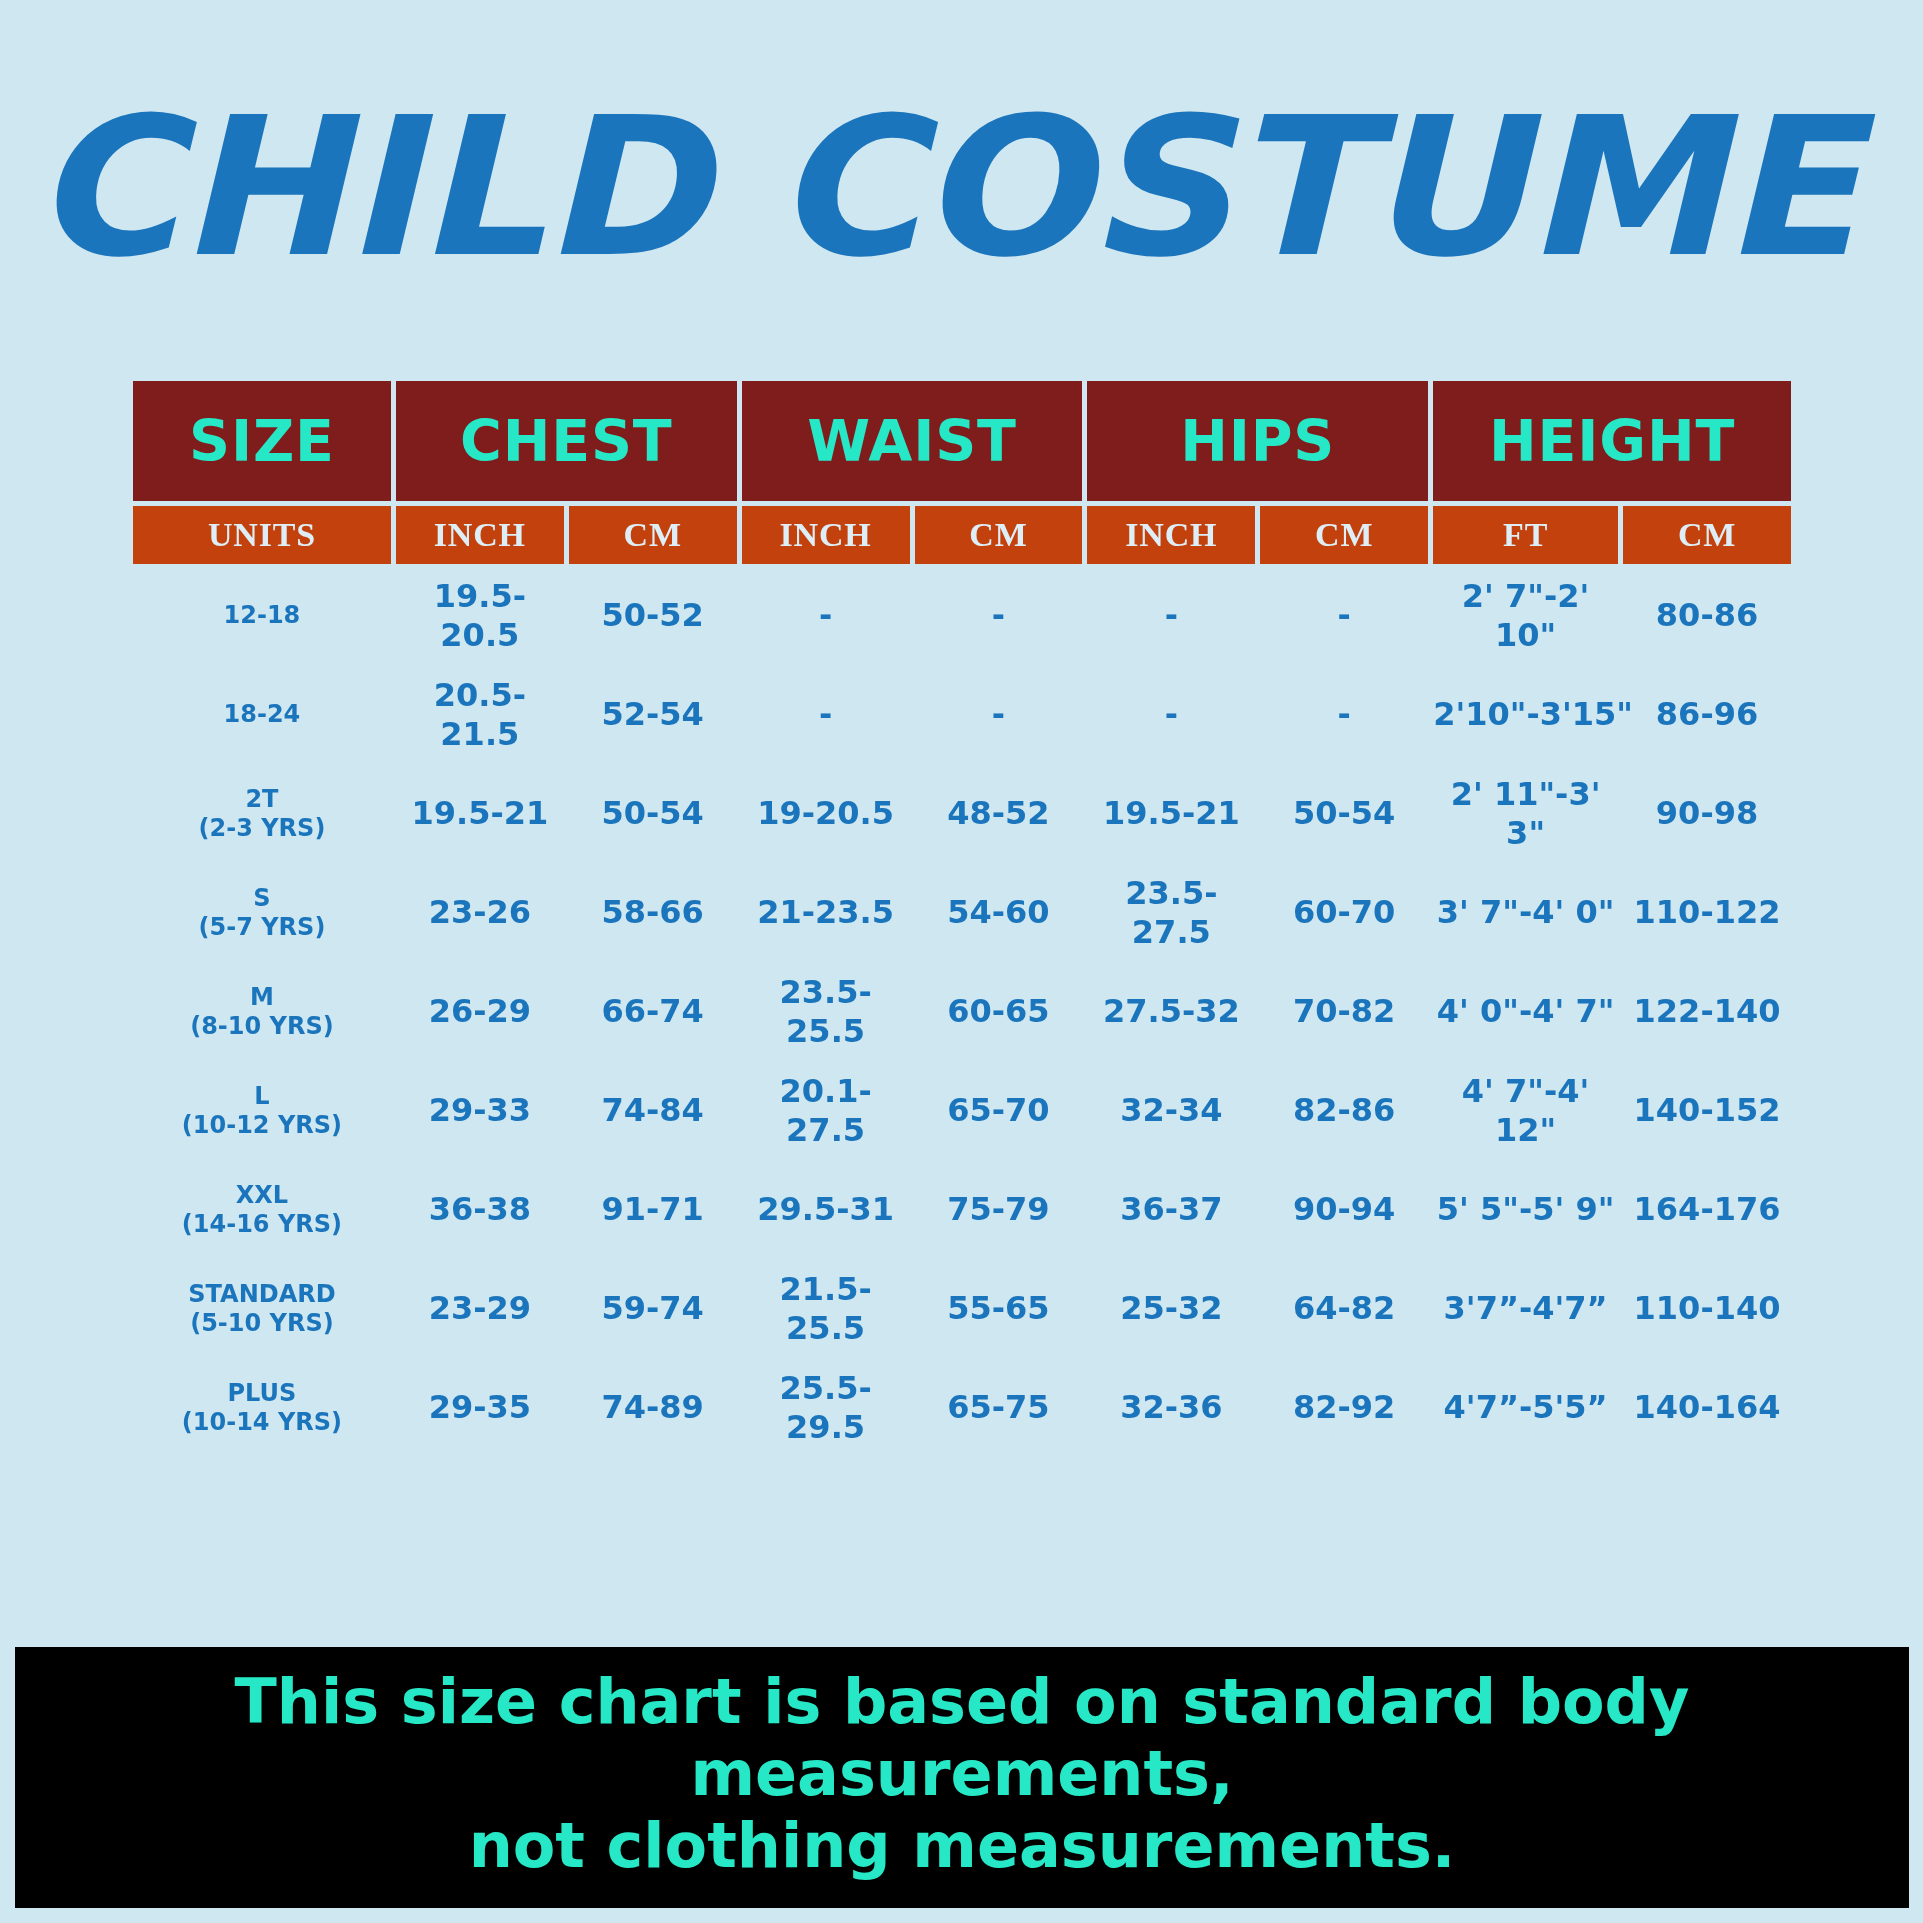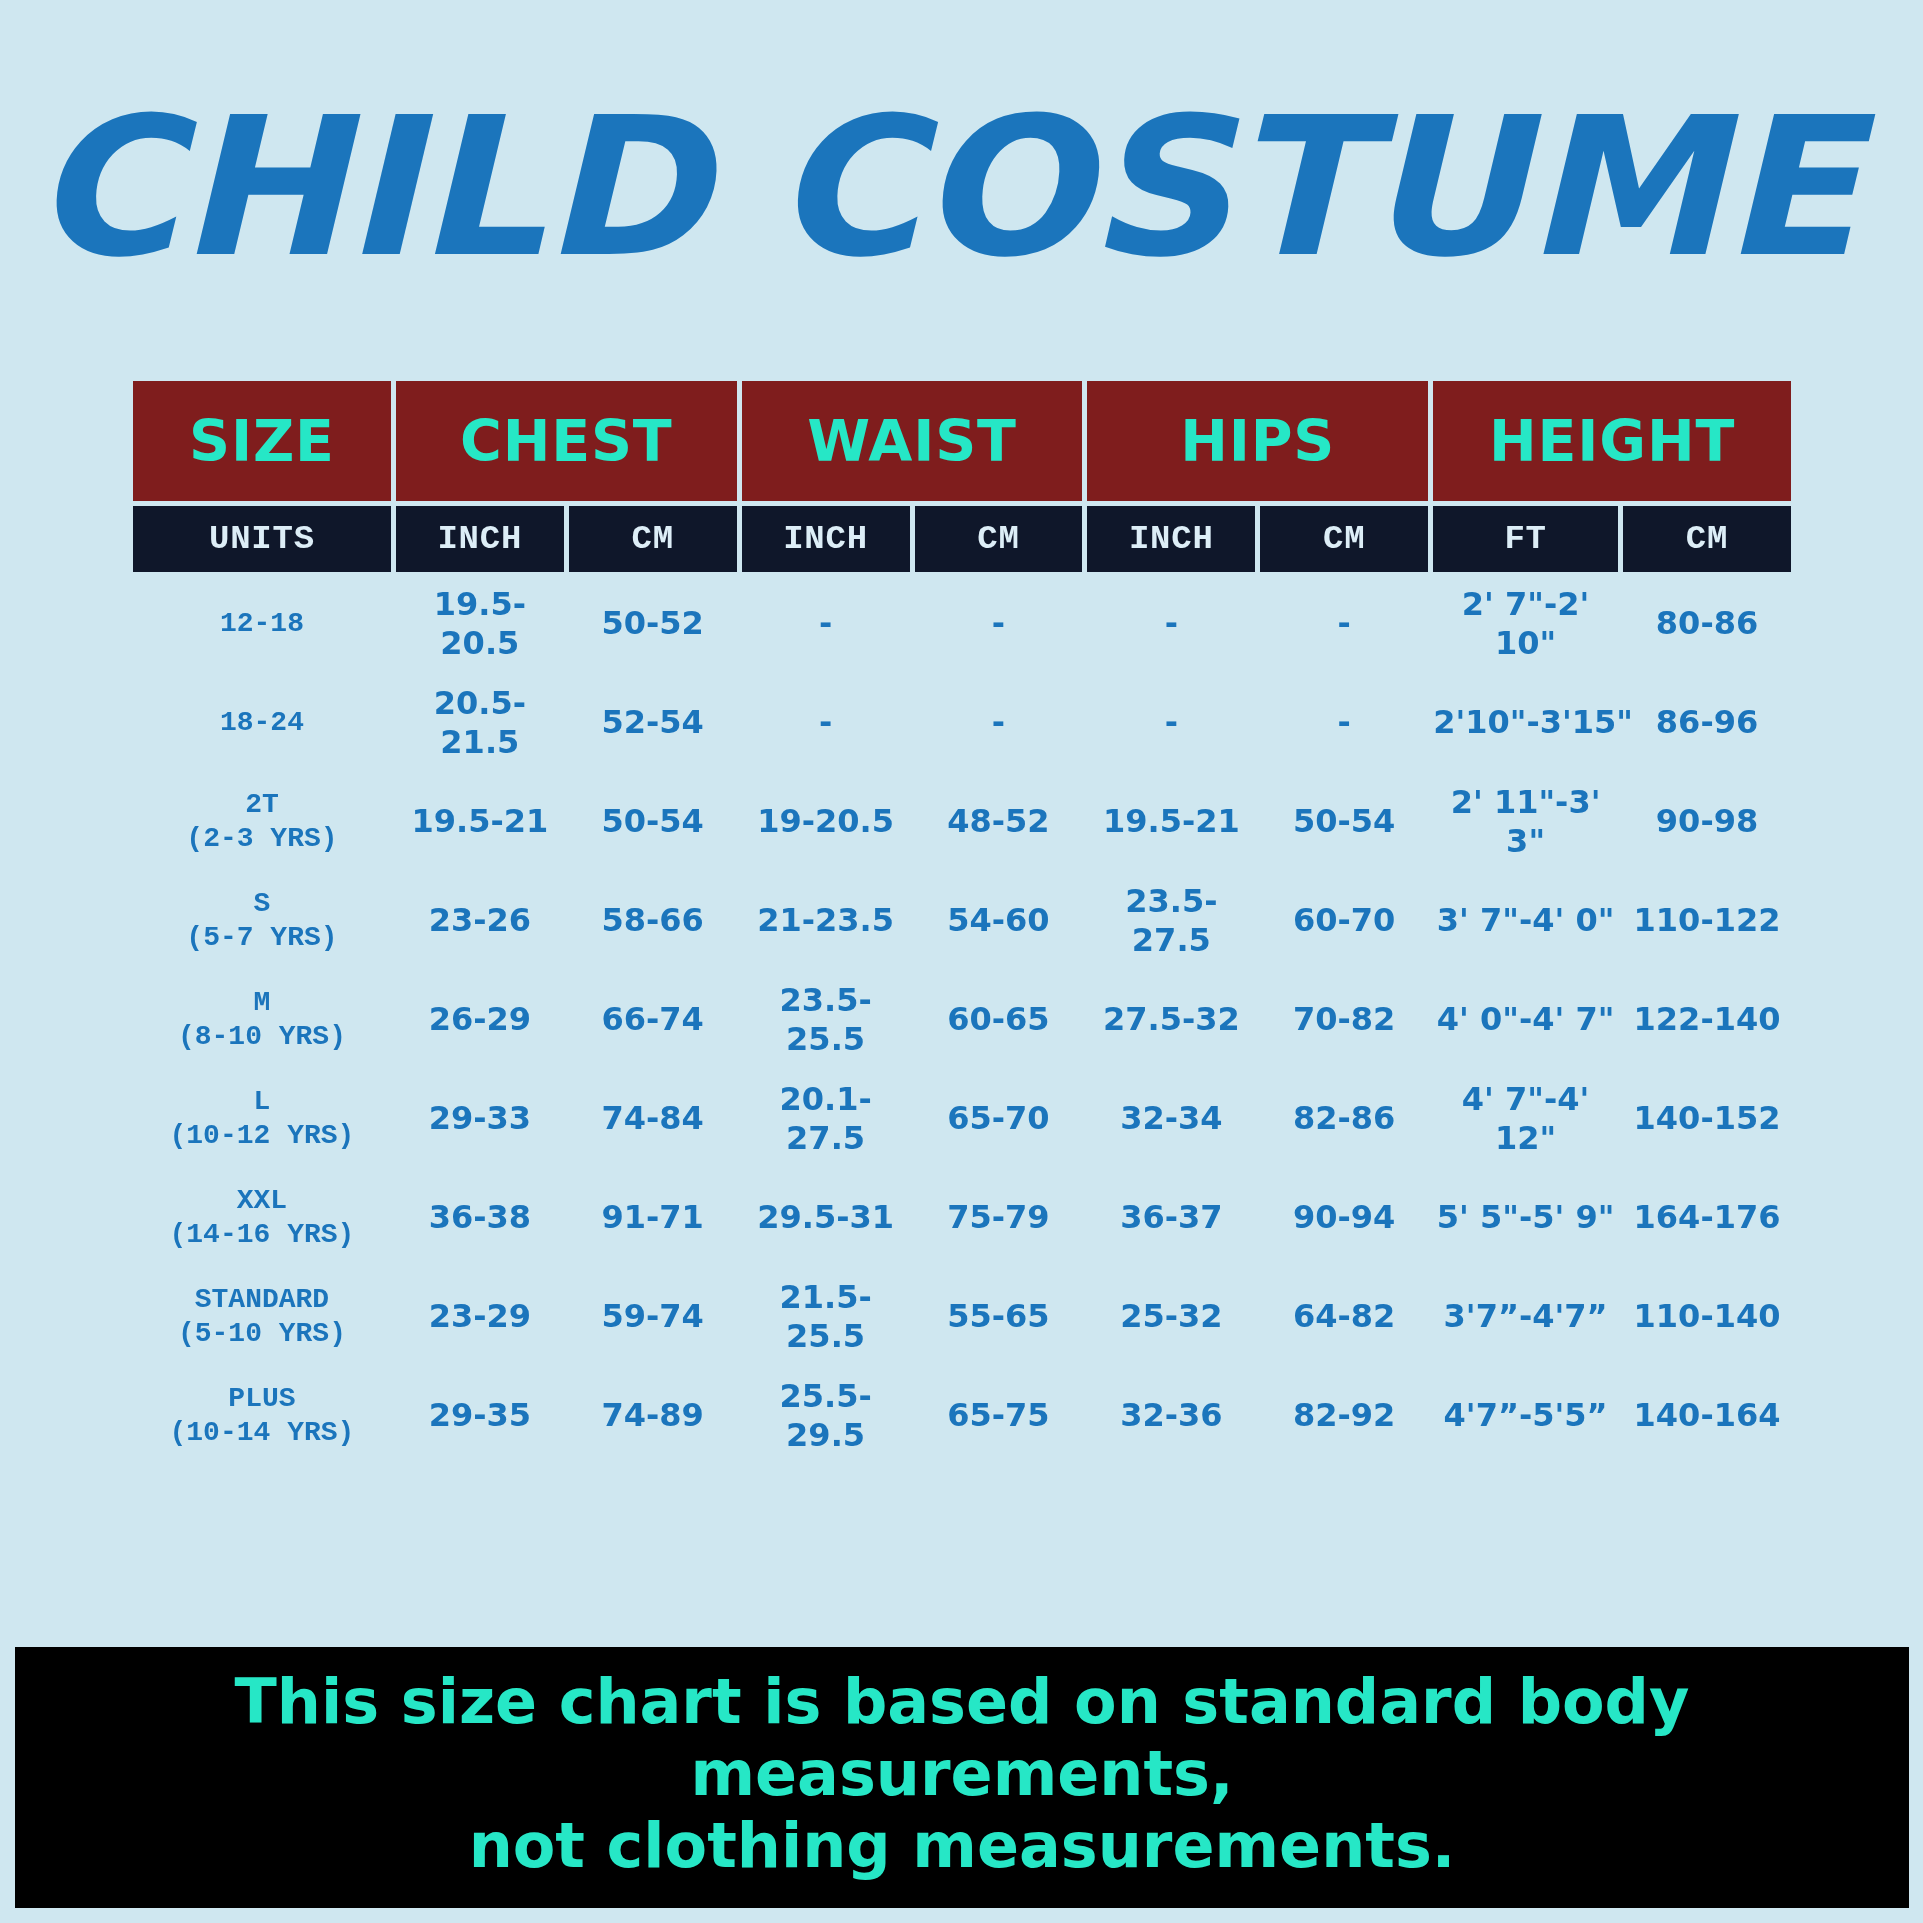--- a/index.html
+++ b/index.html
@@ -61,40 +61,40 @@
     color: #26e7c6;
     font-family: "DejaVu Sans", sans-serif;
     font-weight: bold;
     font-size: 57px;
     letter-spacing: 0.8px;
     height: 120px;
   }
 
   
   .unit {
-    background: #0f172a;
+    background: #c2410c;
     color: #ddeef7;
-    font-family: Liberation Mono, monospace;
+    font-family: Liberation Serif, serif;
     font-weight: bold;
     font-size: 34px;
     letter-spacing: 0.8px;
-    height: 66px;
+    height: 58px;
   }
 
   
   .cell {
     background: #cfe7f0;
     color: #1b75bc;
     font-family: "DejaVu Sans", sans-serif;
     font-weight: bold;
     font-size: 32px;
     height: 94px;
     line-height: 1.22;
   }
-  .cell.sz { font-size: 28px; font-family: Liberation Mono, monospace; }
+  .cell.sz { font-size: 24px; }
   .cell.dash { color: #1b75bc; font-size: 32px; }
 
   
   #grid-bg {
     position: absolute;
     background: #1b75bc;
   }
 
   
   #footer-banner {

